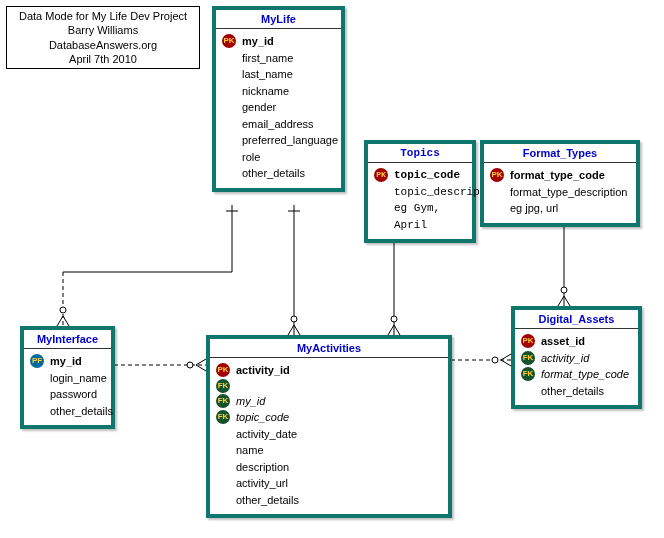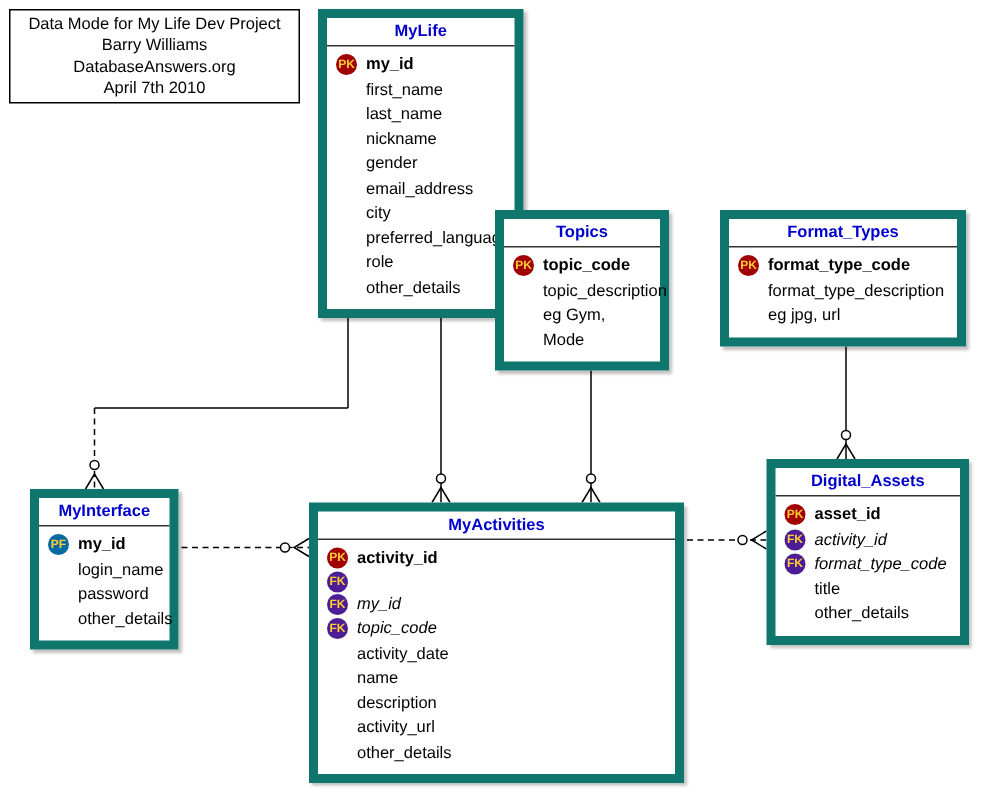--- a/index.html
+++ b/index.html
@@ -22,21 +22,21 @@
   .title-box {
     position: absolute;
     border: 1px solid #000;
     padding: 2px 6px;
     text-align: center;
     line-height: 1.3;
     background: #fff;
   }
   .entity {
     position: absolute;
-    border: 6px solid #0f766e;
+    border: 4px solid #0f766e;
     background: #fff;
     box-shadow: 2px 2px 2px rgba(0,0,0,0.25);
   }
   .entity-header {
     font-weight: bold;
     color: #0000cc;
     text-align: center;
     padding: 3px 6px;
     border-bottom: 1px solid #333;
   }
@@ -55,21 +55,21 @@
     width: 14px;
     height: 14px;
     border-radius: 50%;
     font-size: 8px;
     font-weight: bold;
     color: #ffcc33;
     margin-right: 6px;
     flex: none;
   }
   .key.pk { background: #a00000; }
-  .key.fk { background: #4c1d95; }
+  .key.fk { background: #14532d; }
   .key.pf { background: #0369a1; }
   .nokey {
     display: inline-block;
     width: 20px;
     flex: none;
   }
   .bold { font-weight: bold; }
   .italic { font-style: italic; }
   svg.lines {
     position: absolute;
@@ -158,51 +158,47 @@
         <div class="attr-row">
           <span class="nokey"></span>
           <span>gender</span>
         </div>
         <div class="attr-row">
           <span class="nokey"></span>
           <span>email_address</span>
         </div>
         <div class="attr-row">
           <span class="nokey"></span>
-          <span>city</span>
-        </div>
-        <div class="attr-row">
-          <span class="nokey"></span>
           <span>preferred_language</span>
         </div>
         <div class="attr-row">
           <span class="nokey"></span>
           <span>role</span>
         </div>
         <div class="attr-row">
           <span class="nokey"></span>
           <span>other_details</span>
         </div>
       </div>
   </div>
 
-  <div class="entity" style="left:330px; top:140px; width:104px;">
+  <div class="entity" style="left:364px; top:140px; width:104px;font-family:Liberation Mono, monospace;">
     <div class="entity-header">Topics</div>
     <div class="entity-body">
         <div class="attr-row">
           <span class="key pk">PK</span>
           <span class="bold">topic_code</span>
         </div>
         <div class="attr-row">
           <span class="nokey"></span>
           <span>topic_description</span>
         </div>
         <div class="attr-row">
           <span class="nokey"></span>
-          <span>eg Gym, Mode</span>
+          <span>eg Gym, April</span>
         </div>
       </div>
   </div>
 
   <div class="entity" style="left:480px; top:140px; width:152px;">
     <div class="entity-header">Format_Types</div>
     <div class="entity-body">
         <div class="attr-row">
           <span class="key pk">PK</span>
           <span class="bold">format_type_code</span>
@@ -291,22 +287,18 @@
         <div class="attr-row">
           <span class="key fk">FK</span>
           <span class="italic">activity_id</span>
         </div>
         <div class="attr-row">
           <span class="key fk">FK</span>
           <span class="italic">format_type_code</span>
         </div>
         <div class="attr-row">
           <span class="nokey"></span>
-          <span>title</span>
-        </div>
-        <div class="attr-row">
-          <span class="nokey"></span>
           <span>other_details</span>
         </div>
       </div>
   </div>
 
 </div>
 
 </body></html>

